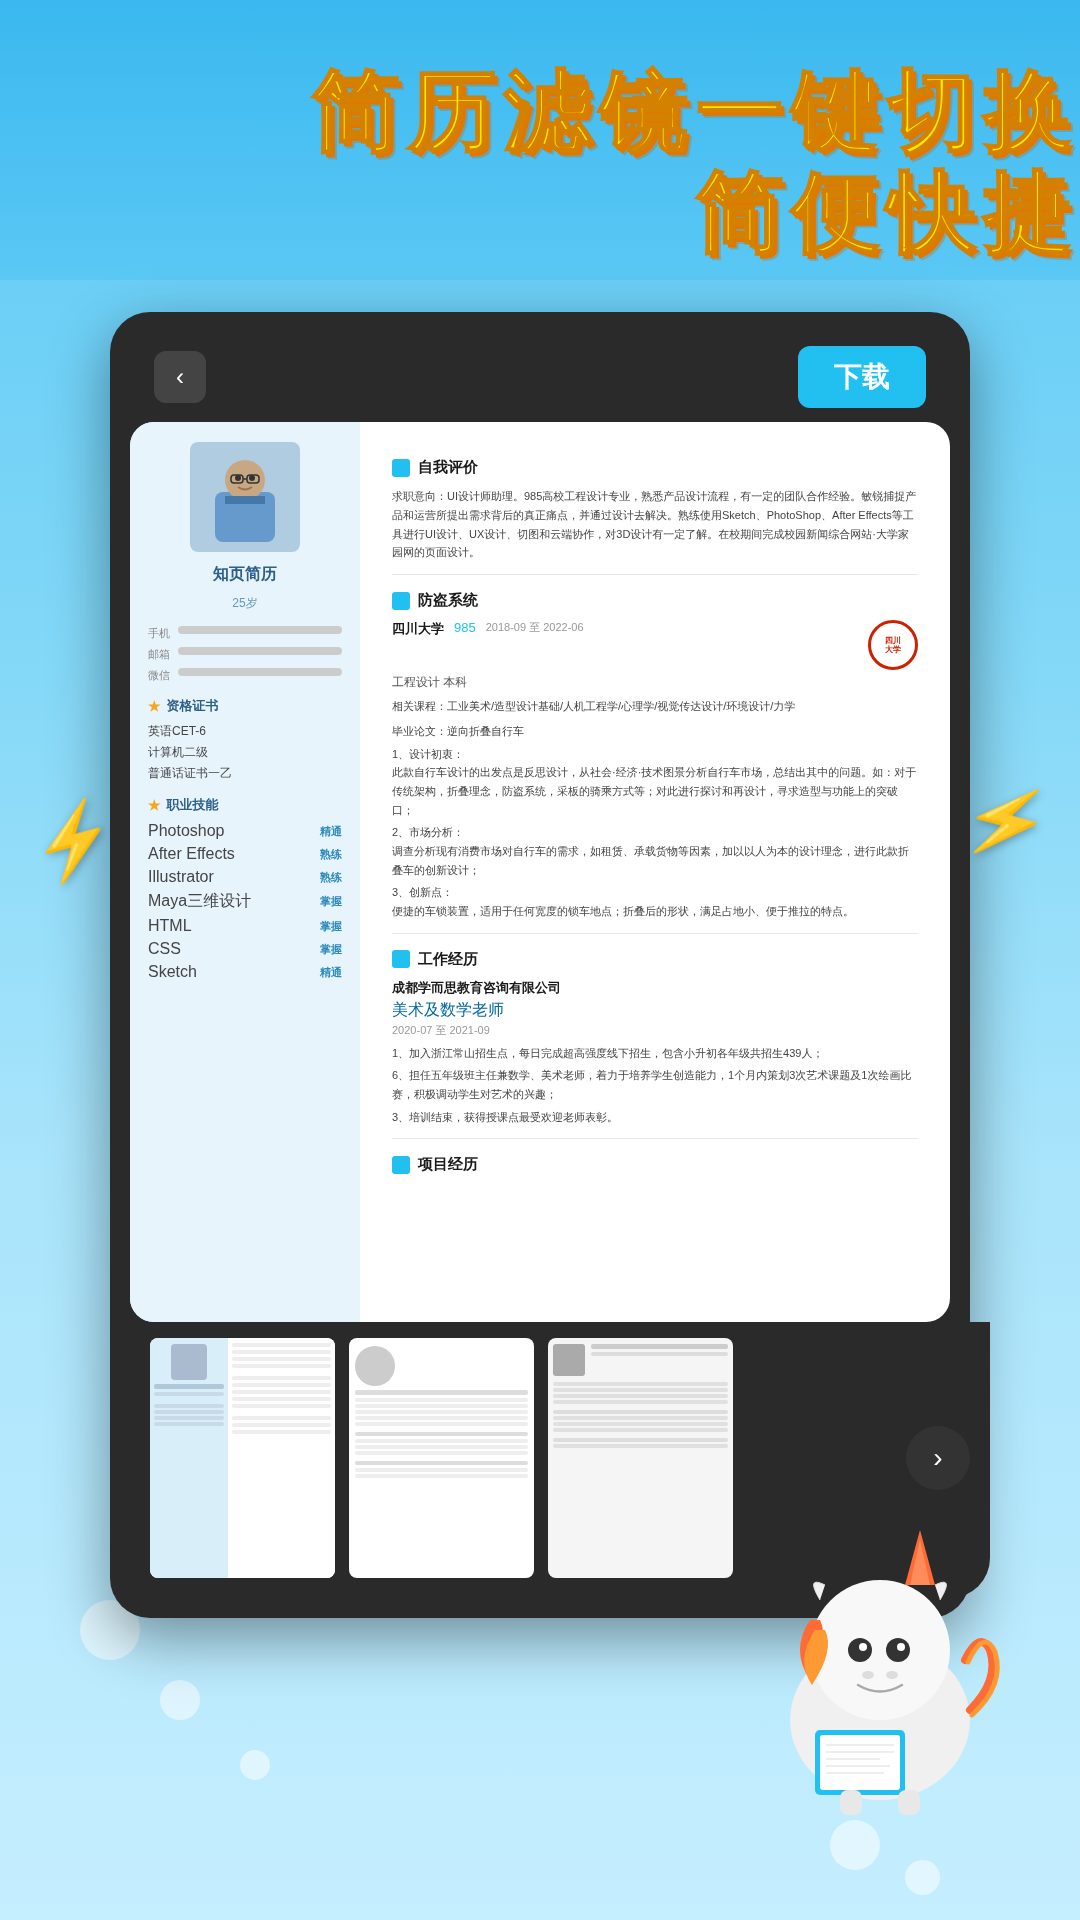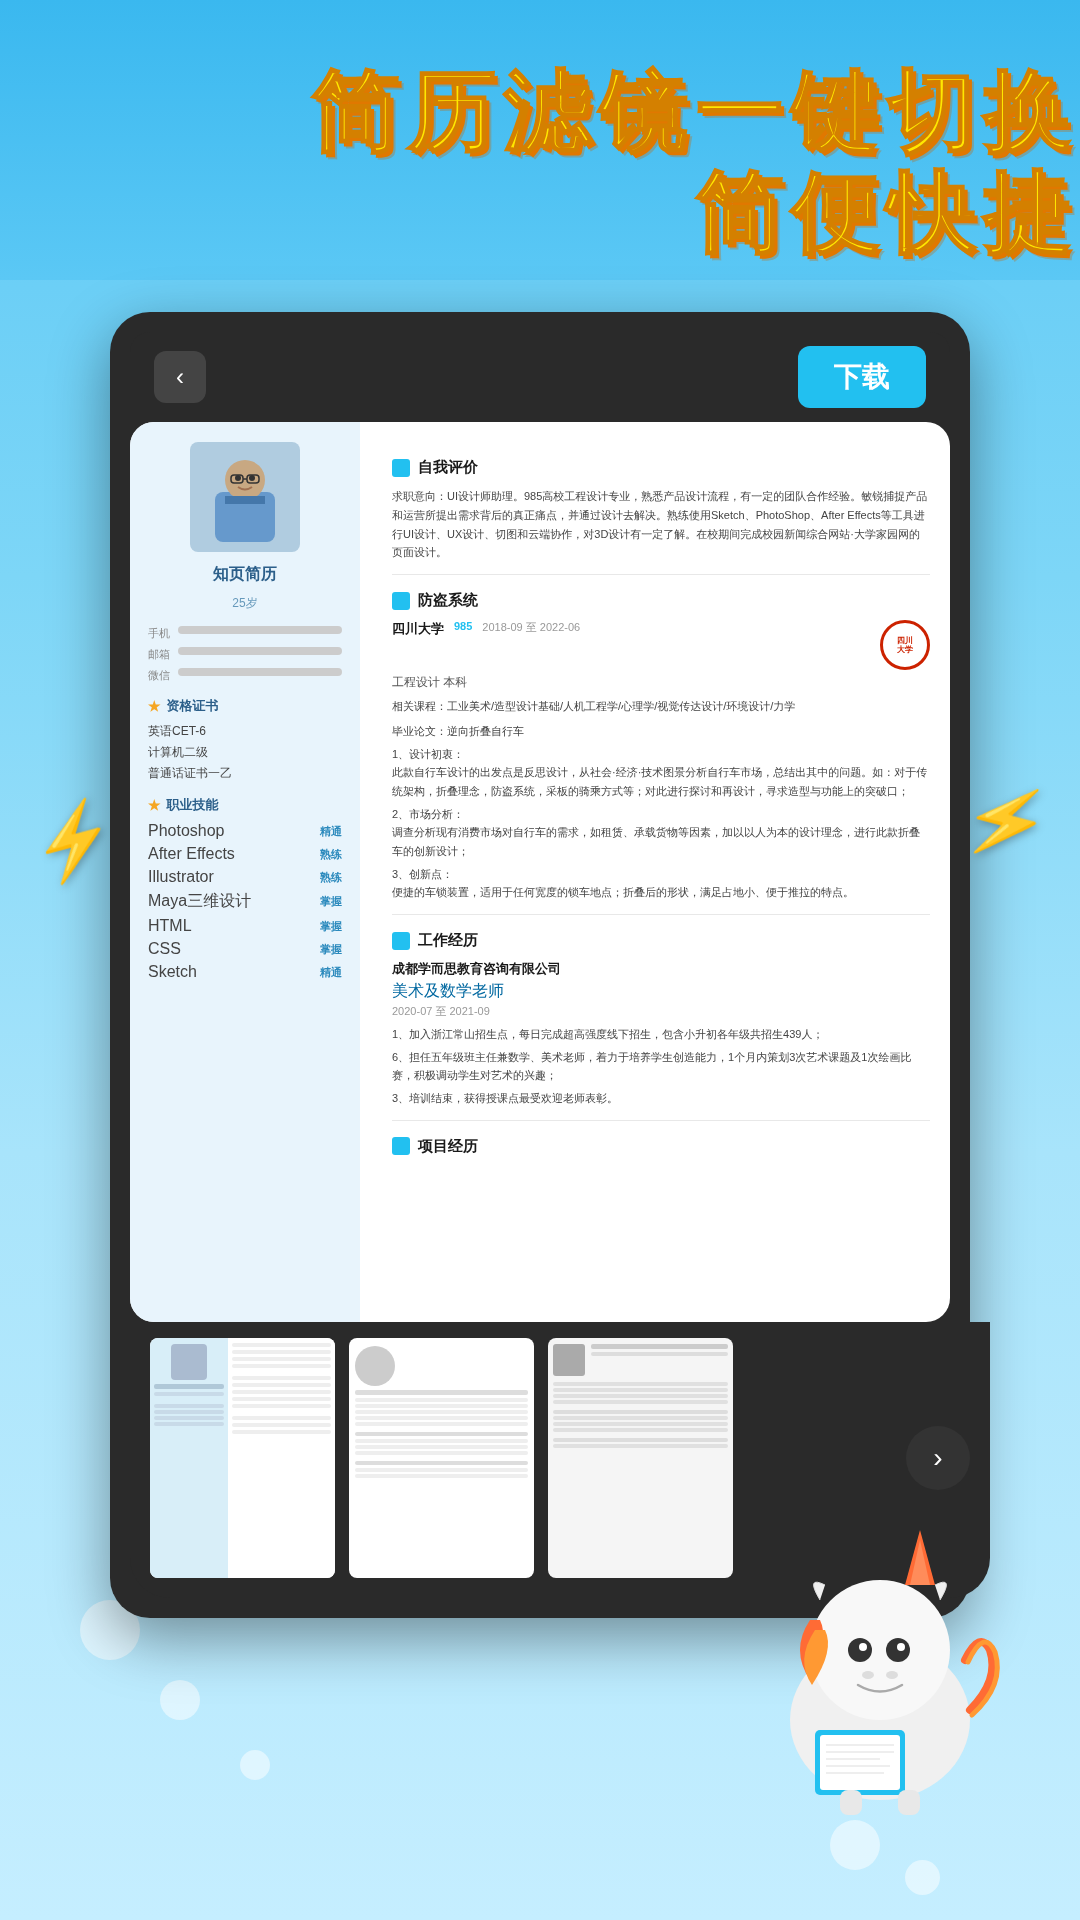--- a/index.html
+++ b/index.html
@@ -194,22 +194,21 @@
 
     .skill-level {
       font-size: 11px;
       color: #2c8abd;
       font-weight: bold;
     }
 
     
     .resume-main {
       flex: 1;
-      padding: 20px 20px;
-      margin-left: 12px;
+      padding: 20px 32px;
     }
 
     .section-header {
       display: flex;
       align-items: center;
       gap: 8px;
       margin-bottom: 10px;
       margin-top: 16px;
     }
 
@@ -239,23 +238,23 @@
       margin-bottom: 4px;
     }
 
     .edu-school-name {
       font-size: 13px;
       font-weight: bold;
       color: #1a1a1a;
     }
 
     .edu-score {
-      font-size: 11px;
+      font-size: 13px;
       color: #22c0f0;
-      font-weight: bold;
+      font-weight: normal;
     }
 
     .edu-date {
       font-size: 11px;
       color: #999;
     }
 
     .edu-degree {
       font-size: 12px;
       color: #555;

